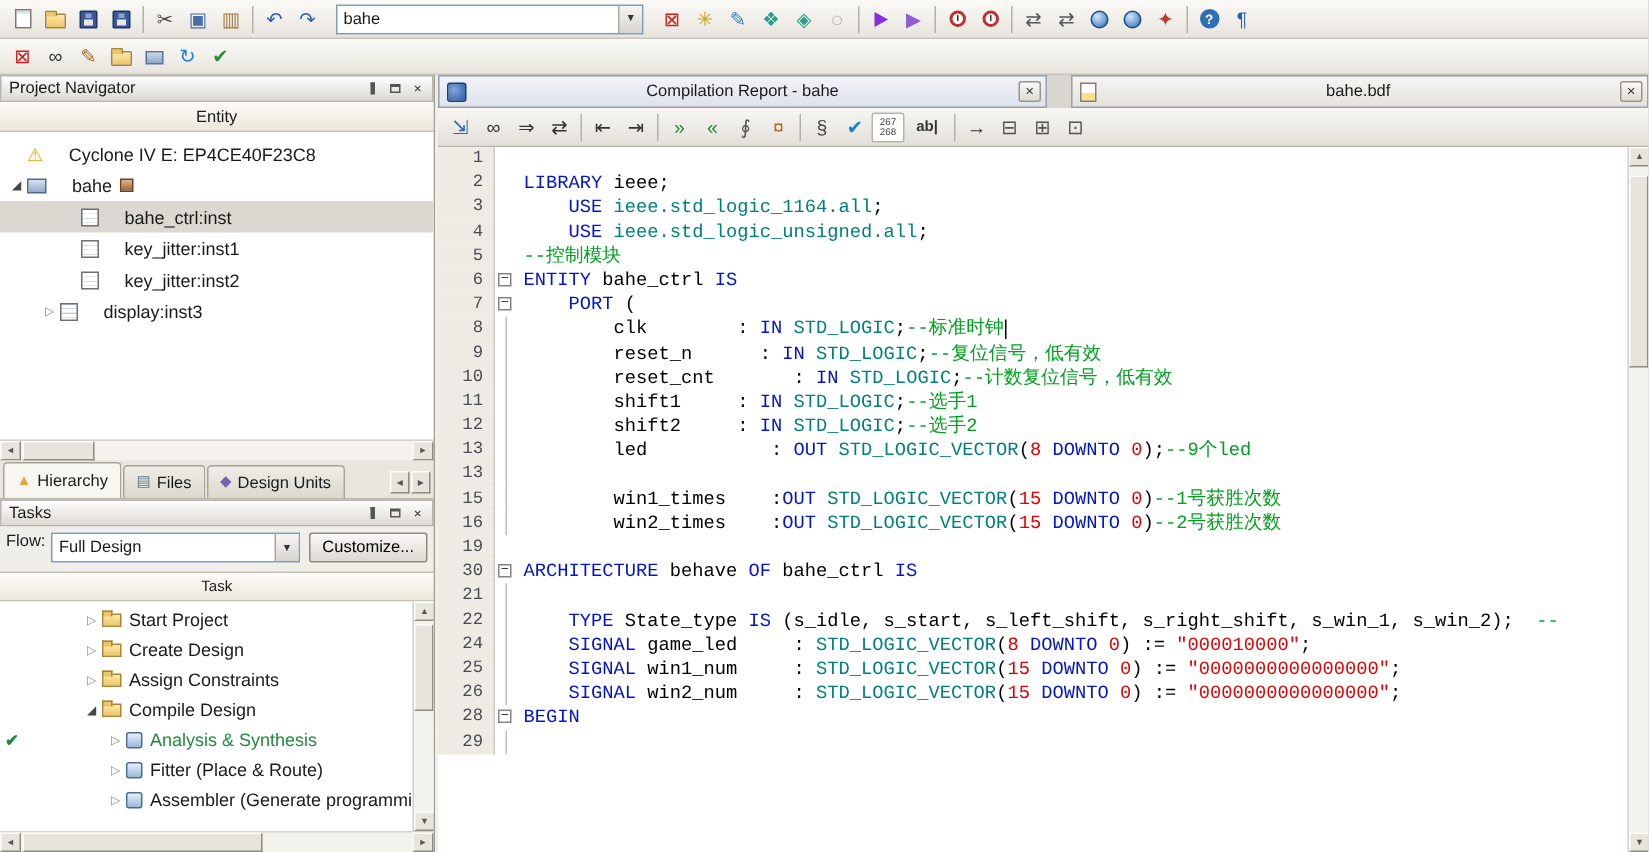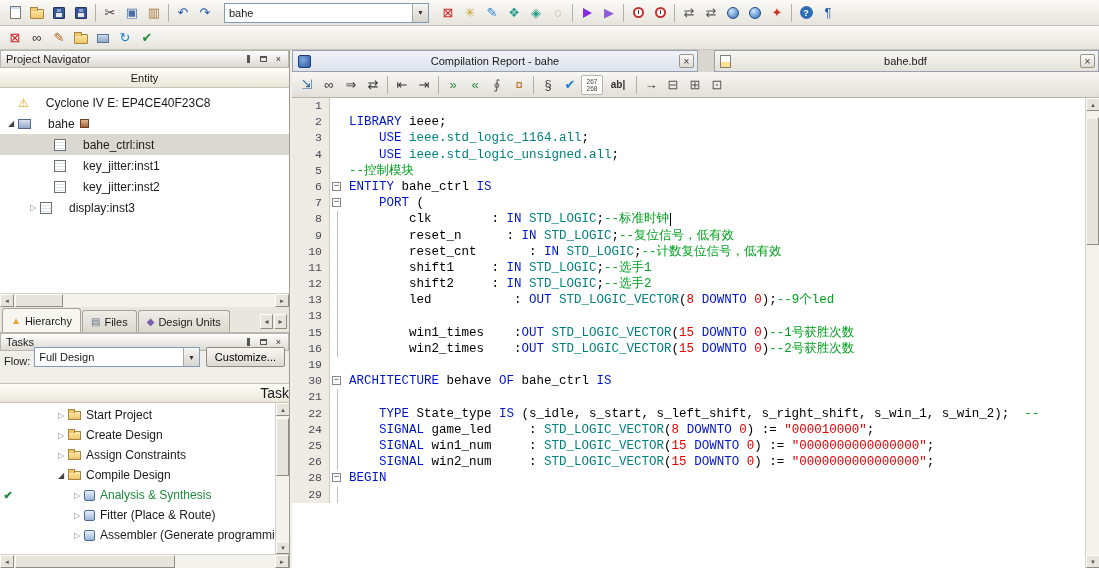--- a/index.html
+++ b/index.html
@@ -73,24 +73,24 @@
   .vscroll .sc-track{width:13px;flex:1}
   .vscroll .sc-thumb{left:0;width:13px;height:auto}
 
   .pn-tabs{height:26px;flex:none;display:flex;align-items:flex-end;padding:2px 2px 0 2px;background:#e9e6df;border-bottom:1px solid #b8b5ad;gap:1px}
   .pn-tab{height:22px;display:inline-flex;align-items:center;gap:4px;padding:0 8px;border:1px solid #a8a49a;border-bottom:none;border-radius:3px 3px 0 0;background:linear-gradient(#efede7,#dcd8cf);font-size:11px;white-space:nowrap}
   .pn-tab.active{background:#f8f6f1;height:24px}
   .pn-tab-icon{font-size:10px;line-height:10px}
   .pn-tab-spacer{margin-left:auto;display:flex;gap:1px;padding-bottom:3px}
   .mini-btn{width:13px;height:15px;display:inline-flex;align-items:center;justify-content:center;font-size:8px;color:#555;background:#e7e4dd;border:1px solid;border-color:#fdfdfb #8f8c84 #8f8c84 #fdfdfb}
 
-  .flow-row{height:30px;flex:none;display:flex;align-items:flex-end;padding:16px 4px;background:#efeee8}
+  .flow-row{height:30px;flex:none;display:flex;align-items:flex-start;padding:4px 4px;background:#efeee8}
   .flow-label{font-size:11px}
   .btn{height:20px;padding:0 8px;font-size:11px;background:linear-gradient(#f8f7f4,#dcd9d2);border:1px solid #8e8a80;border-radius:2px;white-space:nowrap}
-  .task-header{height:20px;flex:none;display:flex;align-items:center;justify-content:flex-end;background:linear-gradient(#fdfcf8,#ebe7da);border:1px solid #c6c2b8;border-left:none;border-right:none;font-size:14px}
+  .task-header{height:20px;flex:none;display:flex;align-items:center;justify-content:center;background:linear-gradient(#fdfcf8,#ebe7da);border:1px solid #c6c2b8;border-left:none;border-right:none;font-size:10px}
   .task-tree-wrap{flex:1;position:relative;background:#fff;overflow:hidden}
   .task-tree{position:absolute;left:0;top:0;right:14px;bottom:0;overflow:hidden;padding-top:2px}
   .task-row{height:20px;display:flex;align-items:center;white-space:nowrap;overflow:hidden;font-size:12px}
   .task-check{width:16px;flex:none;text-align:center;font-size:11px}
   .task-check.ok{color:#1f8a3d;font-weight:bold}
   .task-label{margin-left:5px}
 
   
   .main-area{position:absolute;left:292px;top:50px;right:0;bottom:0;display:flex;flex-direction:column;background:#fff}
   .doc-tabs{height:22px;flex:none;display:flex;align-items:stretch;background:#d9d6cf;gap:16px}

